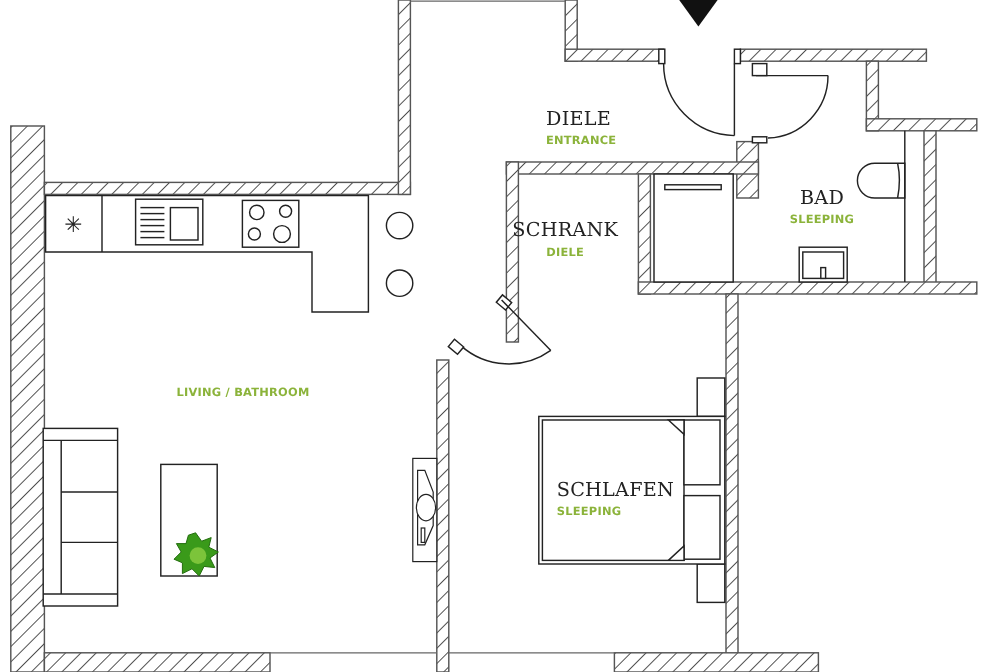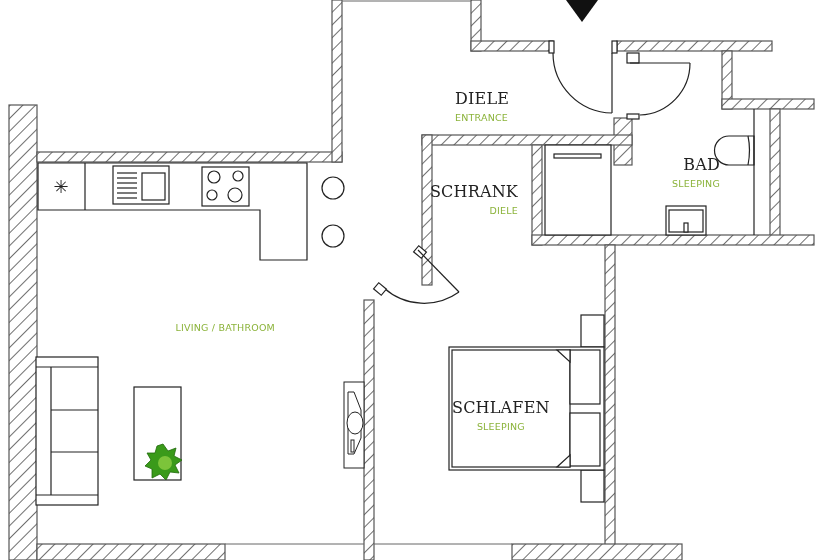--- a/index.html
+++ b/index.html
@@ -1,21 +1,21 @@
 <!DOCTYPE html>
 <html><head>
 <meta charset="utf-8">
 <style>
   html, body { margin:0; padding:0; background:#ffffff; }
   body { width:820px; height:560px; overflow:hidden; position:relative; }
   #plan { position:absolute; left:0; top:0; width:820px; height:560px; }
   .room-label { position:absolute; text-align:left; }
   .room-name { font-family:"DejaVu Serif", serif; font-size:16px; color:#222; letter-spacing:0.2px; white-space:nowrap; display:block; }
-  .room-sub { font-family:"DejaVu Sans", sans-serif; font-size:9.5px; font-weight:normal; color:#8bb33a; white-space:nowrap; display:block; margin-top:4px; letter-spacing:0.2px; }
-  .center { text-align:right; }
+  .room-sub { font-family:"DejaVu Sans", sans-serif; font-size:9.5px; font-weight:bold; color:#8bb33a; white-space:nowrap; display:block; margin-top:4px; letter-spacing:0.2px; }
+  .center { text-align:center; }
 </style>
 </head>
 <body>
 
 <svg id="plan" viewBox="0 0 820 560" xmlns="http://www.w3.org/2000/svg">
   <defs>
     <pattern id="hatch" patternUnits="userSpaceOnUse" width="9" height="9" patternTransform="rotate(45)">
       <rect width="9" height="9" fill="#ffffff"></rect>
       <line x1="0" y1="0" x2="0" y2="9" stroke="#222" stroke-width="1.3"></line>
     </pattern>
@@ -173,16 +173,16 @@
 <div class="room-label center" style="left:424px; top:182px; width:94px;">
   <span class="room-name">SCHRANK</span>
   <span class="room-sub">DIELE</span>
 </div>
 
 <div class="room-label center" style="left:650px; top:155px; width:70px;">
   <span class="room-name">BAD</span>
   <span class="room-sub">SLEEPING</span>
 </div>
 
-<div class="room-label" style="left:452px; top:398px;text-align:center;">
+<div class="room-label" style="left:464px; top:398px;">
   <span class="room-name">SCHLAFEN</span>
   <span class="room-sub">SLEEPING</span>
 </div>
 
 </body></html>

